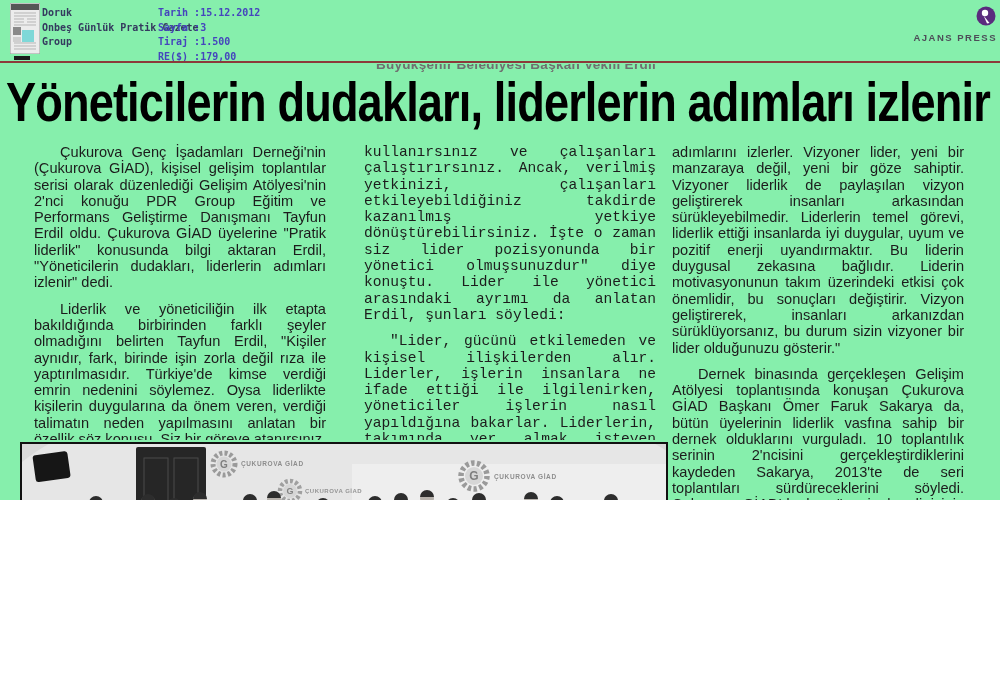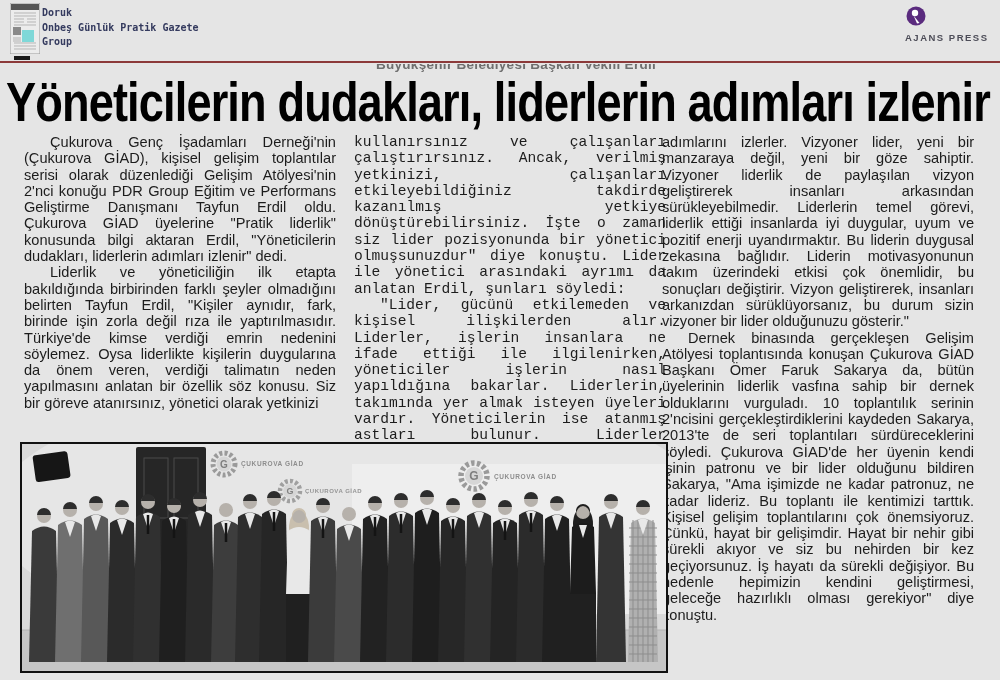--- a/index.html
+++ b/index.html
@@ -1,36 +1,36 @@
 <!DOCTYPE html>
 <html><head>
 <meta charset="utf-8">
 <style>
   html,body{margin:0;padding:0;background:#fff;}
-  .page{position:relative;width:1000px;height:680px;background:#e5e5e5;overflow:hidden;
+  .page{position:relative;width:1000px;height:500px;background:#86efac;overflow:hidden;
         font-family:"Liberation Sans",sans-serif;color:#1c1c1c;}
   
   .mono{font-family:"DejaVu Sans Mono",monospace;font-weight:bold;font-size:10px;line-height:14.5px;}
   .src-left{position:absolute;left:42px;top:6px;color:#343a5e;}
   .src-right{position:absolute;left:158px;top:6px;color:#4545bd;}
   .thumb{position:absolute;left:10px;top:3px;width:30px;height:51px;}
-  .agency{position:absolute;left:905px;top:5px;width:92px;text-align:left;}
+  .agency{position:absolute;left:905px;top:5px;width:92px;text-align:right;}
   .agency .name{font-size:9.5px;font-weight:bold;letter-spacing:1.5px;color:#4d4d58;margin-top:1px;}
   .rule{position:absolute;left:0;top:61px;width:1000px;height:2px;background:#8c3a3a;}
   .artifact{position:absolute;left:14px;top:56px;width:16px;height:4px;background:#1a1a1a;}
   
   .kicker-wrap{position:absolute;left:348px;top:64px;width:336px;height:13px;overflow:hidden;}
   .kicker{font-size:13.5px;font-weight:bold;color:#6f6f6f;white-space:nowrap;text-align:center;
           line-height:27px;margin-top:-13px;letter-spacing:.3px;}
   .headline-svg{position:absolute;left:4px;top:70px;}
   .headline-svg text{font-family:"Liberation Sans",sans-serif;font-weight:bold;fill:#000;}
   
   .col{position:absolute;top:134px;width:312px;font-size:14.6px;line-height:16.3px;
        text-align:justify;overflow:hidden;}
-  .col p{margin:0;text-indent:26px;}
+  .col p{margin:10px;text-indent:26px;}
   .col p.cont{text-indent:0;}
   .col1{left:24px;height:306px;}
   .col2{left:354px;height:306px;font-family:Liberation Mono, monospace;}
   .col3{left:662px;height:534px;}
   
   .photo{position:absolute;left:20px;top:442px;width:648px;height:231px;border:2px solid #111;
          box-sizing:border-box;background:#dedede;}
   .photo svg{display:block;}
   .photo text{font-family:"Liberation Sans",sans-serif;}
 </style>
@@ -58,20 +58,26 @@
     <rect x="12" y="27" width="12" height="12" fill="#7fd8d8"></rect>
     <rect x="3" y="34" width="8" height="5" fill="#cfcfcf"></rect>
   </svg>
 
   <div class="src-left mono">
     <div>Doruk</div>
     <div>Onbeş Günlük Pratik Gazete</div>
     <div>Group</div>
   </div>
 
+  <div class="src-right mono">
+    <div>Tarih :15.12.2012</div>
+    <div>Sayfa :3</div>
+    <div>Tiraj :1.500</div>
+    <div>RE($) :179,00</div>
+  </div>
 
   <div class="agency">
     <svg width="22" height="22" viewBox="0 0 22 22">
       <circle cx="11" cy="11" r="9.5" fill="#5a2b7e"></circle>
       <circle cx="10" cy="8" r="3.2" fill="#ffffff"></circle>
       <path d="M8.5 10.5 L14.5 18 L12 18.6 Z" fill="#ffffff"></path>
     </svg>
     <div class="name">AJANS PRESS</div>
   </div>
 

